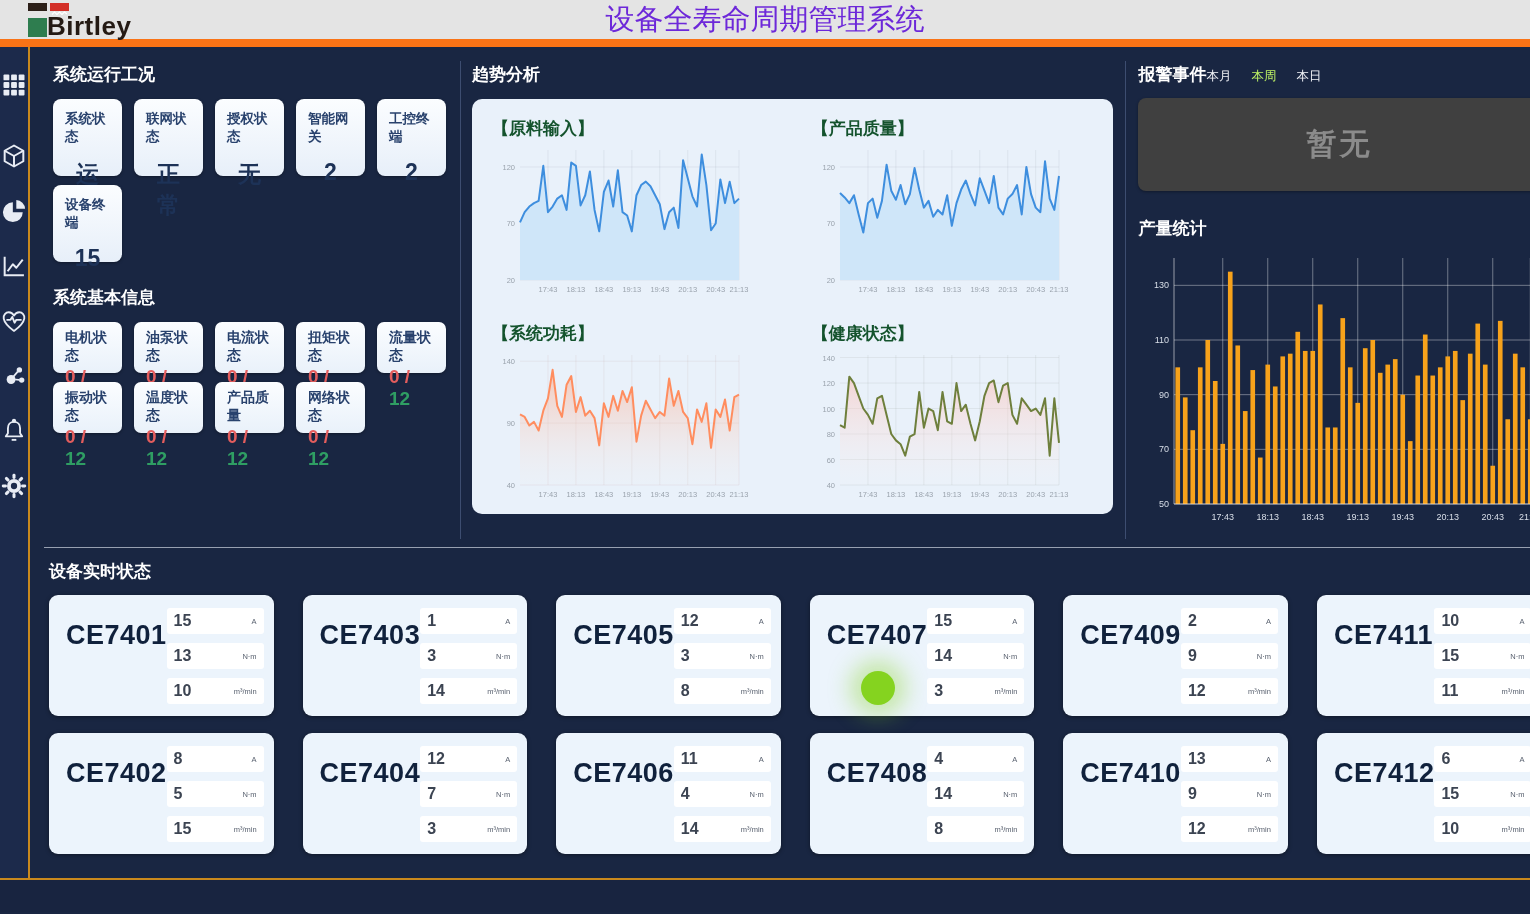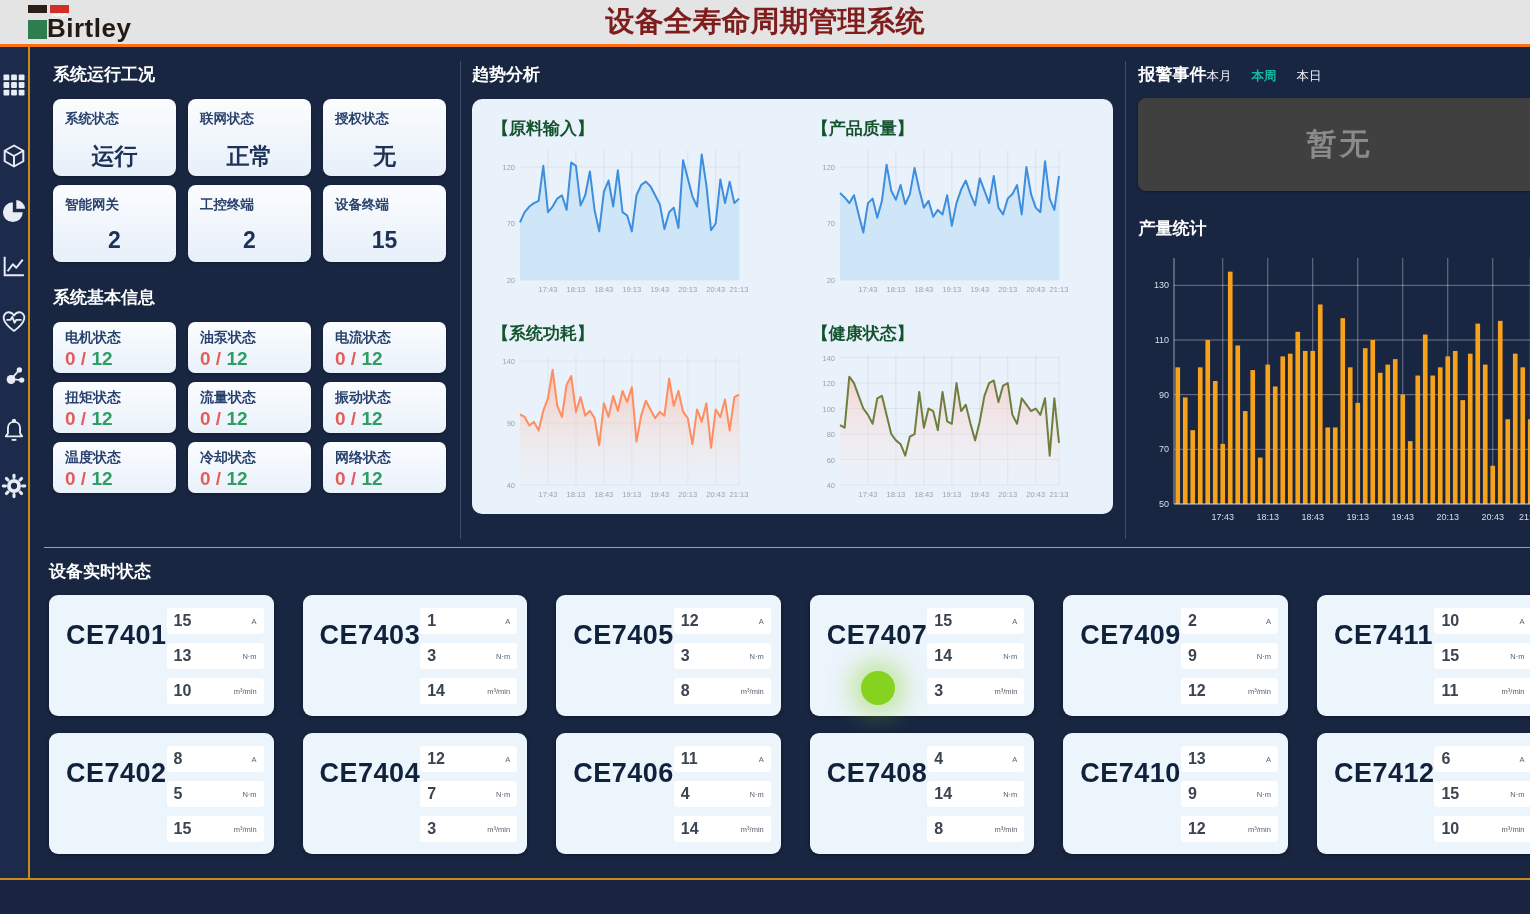--- a/index.html
+++ b/index.html
@@ -3,51 +3,51 @@
 <meta charset="utf-8">
 <style>
   * { margin:0; padding:0; box-sizing:border-box; }
   html,body { width:1530px; height:914px; overflow:hidden; }
   body { font-family:"Liberation Sans","DejaVu Sans",sans-serif; background:#192642; }
 
   .app { width:1530px; height:914px; display:flex; flex-direction:column; }
 
   
   header { height:47px; background:#e4e4e4; position:relative; flex:0 0 auto;
-           border-bottom:3px solid #f97316; display:flex; align-items:center; }
+           border-bottom:8px solid #f97316; display:flex; align-items:center; }
   .logo { margin-left:28px; display:flex; flex-direction:column; }
   .logo .marks { display:flex; gap:3px; height:8px; margin-bottom:2px; }
   .mark-dark { width:19px; height:8px; background:#2c1f18; display:inline-block; }
   .mark-red  { width:19px; height:8px; background:#d32f27; display:inline-block; }
   .logo .row2 { display:flex; align-items:flex-end; height:24px; }
   .mark-green { width:19px; height:19px; background:#2e7d4f; display:inline-block; }
   .logo-text { font-size:26px; font-weight:800; color:#241a14; line-height:22px; letter-spacing:0.5px; }
   .page-title { position:absolute; left:50%; top:50%; transform:translate(-50%,-50%);
-                font-size:29px; font-weight:700; color:#7f1d1d; white-space:nowrap; }
+                font-size:29px; font-weight:400; color:#6d28d9; white-space:nowrap; }
 
   
   .shell { display:flex; height:831px; flex:0 0 auto; }
   footer { height:34px; background:#182440; border-top:2px solid #c9891d; }
 
   
   .sidebar { width:53px; background:#1c2a4b; border-right:2px solid #c9891d;
              display:flex; flex-direction:column; align-items:center; padding-top:24px; }
   .side-icon { width:28px; height:28px; margin-bottom:27px; cursor:pointer; }
   .side-icon svg { width:28px; height:28px; display:block; }
   .side-icon.gap { margin-top:16px; }
 
   
   main { flex:1; padding:0 10px 0 10px; position:relative; }
   .top { display:flex; }
   .vdiv { width:1px; background:#3d4d70; margin-top:14px; height:478px; }
   .sec-title { font-size:17px; font-weight:700; color:#ffffff; }
 
   
   .col1 { width:420px; padding:16px 14px 0 13px; }
-  .grid3 { display:grid; grid-template-columns:repeat(3,1fr); gap:9px 12px; margin-top:13px; }
+  .grid3 { display:grid; grid-template-columns:repeat(5,1fr); gap:9px 12px; margin-top:13px; }
   .card-big { height:77px; border-radius:8px; background:linear-gradient(180deg,#fbfdff,#e7eff9);
               padding:11px 12px 0; box-shadow:0 1px 3px rgba(0,0,0,0.35); }
   .card-big .lbl { font-size:13.5px; font-weight:700; color:#29426d; }
   .card-big .val { font-size:23px; font-weight:700; color:#1d3257; text-align:center; margin-top:13px; }
   .info-title { margin-top:24px; }
   .card-info { height:51px; border-radius:7px; background:linear-gradient(180deg,#fbfdff,#e9f1fa);
                padding:7px 12px 0; box-shadow:0 1px 3px rgba(0,0,0,0.35); }
   .card-info .lbl { font-size:14px; font-weight:700; color:#29426d; }
   .card-info .cnt { font-size:19px; font-weight:700; margin-top:1px; }
   .a-red { color:#e35d5d; } .a-green { color:#2f9e63; }
@@ -58,21 +58,21 @@
                 padding:6px 18px 4px; display:grid; grid-template-columns:1fr 1fr;
                 column-gap:34px; row-gap:4px; }
   .mini h3 { font-size:17px; font-weight:700; color:#14532d; margin:12px 0 4px 2px; }
   .mini .chart { height:152px; width:100%; }
 
   
   .col3 { width:424px; padding:16px 10px 0 12px; }
   .alarm-head { display:flex; align-items:baseline; justify-content:flex-start; }
   .tabs { display:flex; gap:20px; }
   .tab { font-size:12.5px; color:#f2f4f8; cursor:pointer; }
-  .tab.active { color:#14b8a6; font-weight:700; }
+  .tab.active { color:#bef264; font-weight:400; }
   .alarm-card { margin-top:12px; height:93px; background:#404040; border-radius:8px;
                 display:flex; align-items:center; justify-content:center;
                 box-shadow:0 1px 3px rgba(0,0,0,0.35); }
   .alarm-empty { font-size:30px; font-weight:700; color:#8b8b8b; letter-spacing:3px; }
   .prod-title { margin-top:26px; }
   .prod-chart { margin-top:8px; height:276px; width:100%; }
 
   
   .hdiv { height:1px; background:rgba(205,212,223,0.7); margin:8px 4px 0 4px; }
   .dev-title { margin:12px 0 12px 9px; }
@@ -248,21 +248,21 @@
               </div>
             <div class="card-info">
                 <div class="lbl">振动状态</div>
                 <div class="cnt"><span class="a-red">0</span> <span class="a-red">/</span> <span class="a-green">12</span></div>
               </div>
             <div class="card-info">
                 <div class="lbl">温度状态</div>
                 <div class="cnt"><span class="a-red">0</span> <span class="a-red">/</span> <span class="a-green">12</span></div>
               </div>
             <div class="card-info">
-                <div class="lbl">冷却状态</div>
+                <div class="lbl">产品质量</div>
                 <div class="cnt"><span class="a-red">0</span> <span class="a-red">/</span> <span class="a-green">12</span></div>
               </div>
             <div class="card-info">
                 <div class="lbl">网络状态</div>
                 <div class="cnt"><span class="a-red">0</span> <span class="a-red">/</span> <span class="a-green">12</span></div>
               </div>
           </div>
         </div>
 
         <div class="vdiv"></div>

